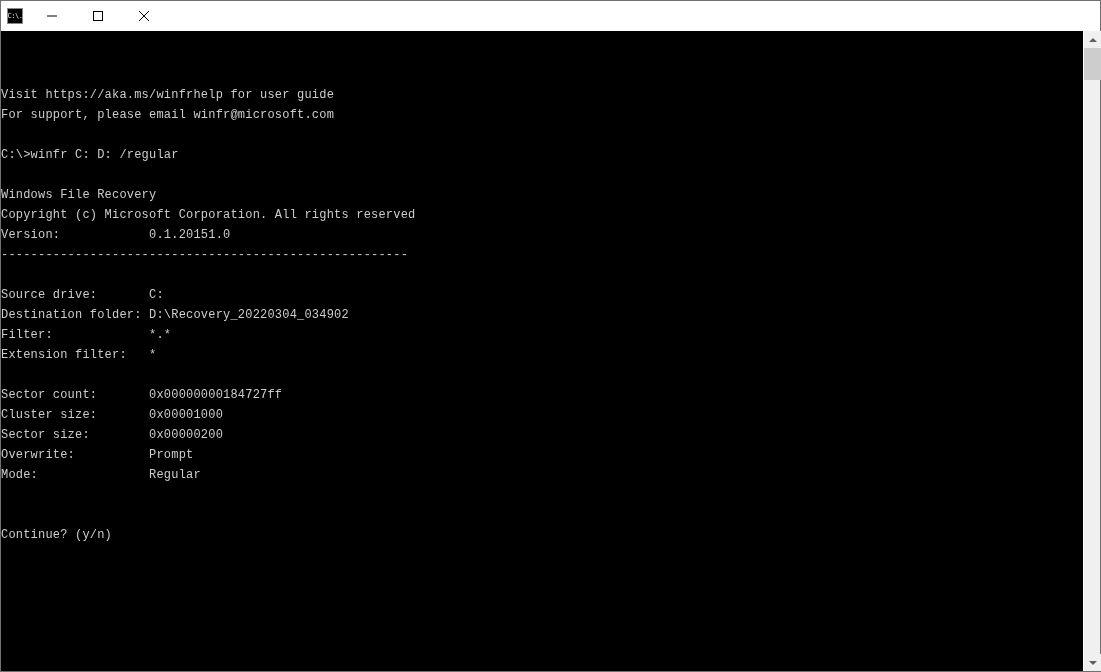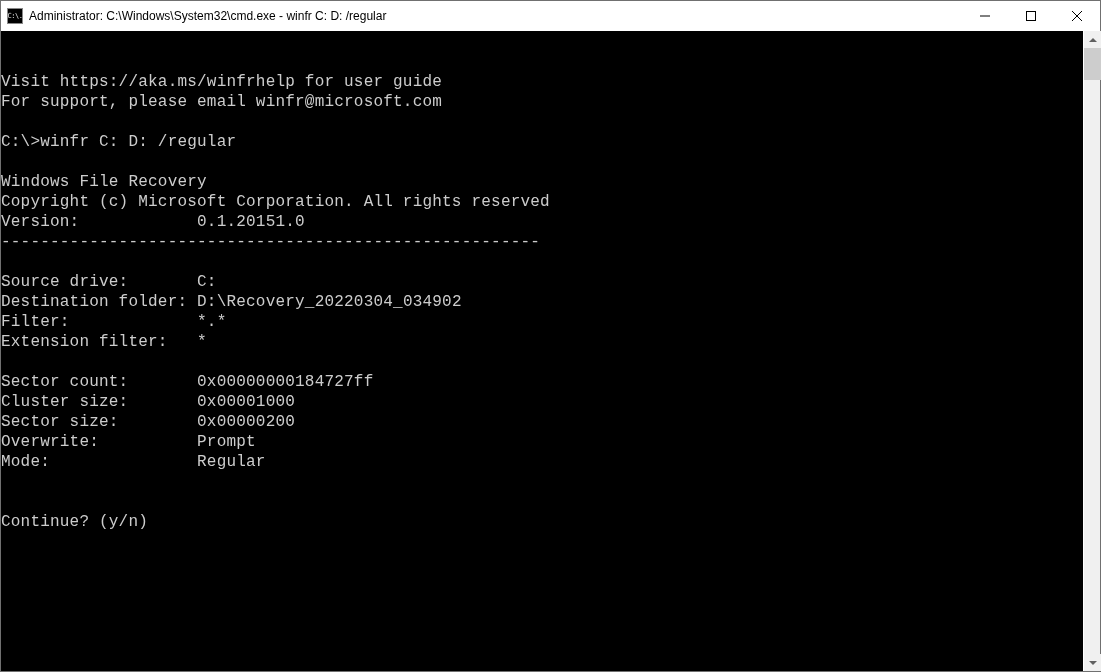--- a/index.html
+++ b/index.html
@@ -75,23 +75,23 @@
     .client-area {
       flex: 1;
       display: flex;
       min-height: 0;
     }
     .terminal {
       flex: 1;
       background: #000000;
       color: #cccccc;
       font-family: "Consolas", "Courier New", monospace;
-      font-size: 16px;
+      font-size: 12px;
       line-height: 20px;
-      padding: 1px 0 0 0;
+      padding: 14px 0 0 0;
       white-space: pre;
       overflow: hidden;
       letter-spacing: 0.2px;
     }
     .blank-top {
       height: 40px;
     }
     .scrollbar {
       width: 17px;
       background: #f0f0f0;
@@ -138,21 +138,20 @@
     }
   </style>
 </head>
 <body>
 
 <div class="window">
   <div class="titlebar">
     <div class="title-icon">
       <span class="title-icon-text">C:\.</span>
     </div>
-    <div class="title-text">Administrator: C:\Windows\System32\cmd.exe - winfr  C: D: /regular</div>
     <div class="window-controls">
       <button class="win-btn">
         <svg viewBox="0 0 10 10">
             <line x1="0" y1="5" x2="10" y2="5" stroke="#000" stroke-width="1"></line>
           </svg>
       </button>
       <button class="win-btn">
         <svg viewBox="0 0 10 10">
             <rect x="0.5" y="0.5" width="9" height="9" fill="none" stroke="#000" stroke-width="1"></rect>
           </svg>

